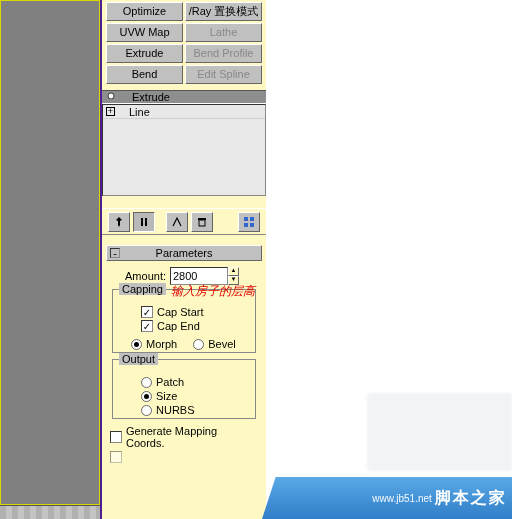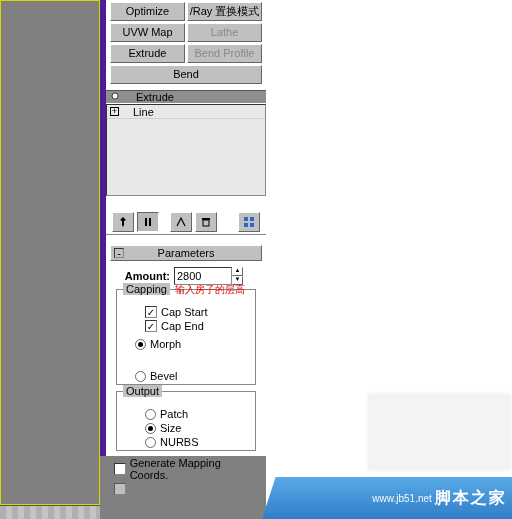--- a/index.html
+++ b/index.html
@@ -1,52 +1,52 @@
 <!DOCTYPE html>
 <html><head>
 <meta charset="utf-8">
 <style>
   * { box-sizing: border-box; margin: 0; padding: 0; font-family: "MS Sans Serif", Arial, sans-serif; font-size: 11px; }
   body { width: 512px; height: 519px; background: #808080; overflow: hidden; position: relative; }
   .viewport { position: absolute; left: 0; top: 0; width: 100px; height: 505px; background: #808080; }
   .viewport::after { content: ""; position: absolute; inset: 0; border: 1px solid #d8d800; pointer-events: none; }
   .ruler { position: absolute; left: 0; top: 505px; width: 100px; height: 14px; background: repeating-linear-gradient(90deg,#b0b0b0 0 6px,#c4c4c4 6px 12px); border-top: 1px solid #555; }
-  .panel-col { position: absolute; left: 100px; top: 0; width: 166px; height: 456px; background: #ffffff; border-left: 6px solid #4c1d95; }
+  .panel-col { position: absolute; left: 100px; top: 0; width: 166px; height: 519px; background: #fef9c3; border-left: 2px solid #4c1d95; }
   .btn-grid { padding: 2px 4px 4px 4px; }
   .btn-row { display: flex; gap: 2px; margin-bottom: 2px; }
   .btn { flex: 1; height: 19px; line-height: 17px; text-align: center; background: #c0c0c0; border: 1px solid; border-color: #fff #666 #666 #fff; }
   .btn.dis { color: #888; }
   .stack-bar { height: 14px; background: #8e8e8e; border-top: 1px solid #555; border-bottom: 1px solid #fff; display: flex; align-items: center; padding-left: 4px; color: #000; }
   .stack-bar .bulb { width: 10px; height: 10px; margin-right: 16px; display: inline-block; }
   .stack-list { background: #e8e8e8; height: 92px; border: 1px inset #888; }
   .stack-row { height: 14px; line-height: 14px; padding-left: 3px; border-bottom: 1px solid #d0d0d0; display:flex; align-items:center; }
   .stack-row .plus { width:9px; height:9px; border:1px solid #000; margin-right: 14px; text-align:center; line-height:7px; font-size:9px; }
   .spacer { height: 12px; }
   .icon-row { display:flex; align-items:center; padding: 3px 6px; gap: 3px; height: 27px; border-top:1px solid #fff; border-bottom:1px solid #888; }
   .ibtn { width: 22px; height: 20px; background:#c0c0c0; border:1px solid; border-color:#fff #666 #666 #fff; display:flex; align-items:center; justify-content:center; }
   .ibtn.pressed { border-color:#666 #fff #fff #666; background:#b8b8b8; }
   .ibtn.far { margin-left: auto; }
   .ibtn.gap { margin-left: 8px; }
   .rollout-head { height: 16px; margin: 10px 4px 2px 4px; background:#c0c0c0; border:1px solid; border-color:#fff #666 #666 #fff; position:relative; text-align:center; line-height:14px; }
   .rollout-head .minus { position:absolute; left:3px; top:2px; width:10px; height:10px; border:1px inset #888; background:#c0c0c0; text-align:center; line-height:8px; }
   .params { padding: 4px 8px 0 8px; }
   .prow { display:flex; align-items:center; margin-bottom:3px; }
-  .plabel { flex: 0 0 60px; text-align:right; padding-right:4px;font-weight:bold; }
+  .plabel { flex: 0 0 60px; text-align:right; padding-right:4px; }
   .spinner { display:flex; }
   .spinner input { width: 58px; height:16px; border:1px inset #888; background:#fff; padding:8px 2px; font-size:11px; }
   .arrows { width:11px; display:flex; flex-direction:column; }
   .arrows div { flex:1; border:1px solid; border-color:#fff #666 #666 #fff; font-size:6px; line-height:5px; text-align:center; }
   .fieldset { position:relative; margin: 4px 2px 6px 2px; border:1px solid #888; padding: 14px 6px 0 6px; }
   .fs-label { position:absolute; top:-7px; left:6px; background:#c0c0c0; padding:0 3px; }
-  .annot { color:#d00; position:absolute; top:-7px; left:58px; background:transparent; font-size:10px; white-space:nowrap; }
+  .annot { color:#d00; position:absolute; top:-7px; left:58px; background:transparent; font-size:12px; white-space:nowrap;font-style:italic; }
   .chk-row, .rad-row { display:flex; align-items:center; margin:2px 0; gap:4px; }
   .chk { width:12px; height:12px; border:1px inset #888; background:#fff; display:flex; align-items:center; justify-content:center; font-size:10px; }
   .rad { width:11px; height:11px; border:1px solid #666; border-radius:50%; background:#fff; display:flex; align-items:center; justify-content:center; }
   .rad .dot { width:5px; height:5px; background:#000; border-radius:50%; }
-  .rad-inline { display:flex; gap:16px; margin-top:4px; margin-left:12px;flex-direction:column; }
+  .rad-inline { display:flex; gap:16px; margin-top:4px; margin-left:12px; }
   .chk-left { margin-left:22px; }
   .white-block { position:absolute; left:266px; top:0; width:246px; height:519px; background:#fff; }
   .watermark-blur { position:absolute; right:0; bottom:48px; width:145px; height:78px; background:#f1f3f5; border-radius:4px; filter:blur(1px); }
   .ribbon { position:absolute; right:0; bottom:0; height:42px; width:250px; background:linear-gradient(180deg,#5aa9e6,#2f7ec9); color:#fff; transform:skewX(-18deg); transform-origin:right bottom; }
   .ribbon-inner { transform:skewX(18deg); display:flex; align-items:center; justify-content:flex-end; height:100%; padding-right:12px; gap:3px; }
   .ribbon-ch { font-size:16px; font-weight:bold; letter-spacing:2px; }
   .ribbon-en { font-size:10px; opacity:.95; }
   svg { display:block; }
 </style>
 </head>
@@ -65,20 +65,21 @@
     <div class="btn-row">
       <div class="btn">UVW Map</div>
       <div class="btn dis">Lathe</div>
     </div>
     <div class="btn-row">
       <div class="btn">Extrude</div>
       <div class="btn dis">Bend Profile</div>
     </div>
     <div class="btn-row">
       <div class="btn">Bend</div>
+      <div class="btn dis">Edit Spline</div>
     </div>
   </div>
 
   <div class="stack-bar">
     <span class="bulb">
       <svg width="10" height="10">
           <circle cx="5" cy="4" r="3" fill="#fff" stroke="#000" stroke-width="0.7"></circle>
           <rect x="3.5" y="7" width="3" height="2" fill="#888"></rect>
         </svg>
     </span>

